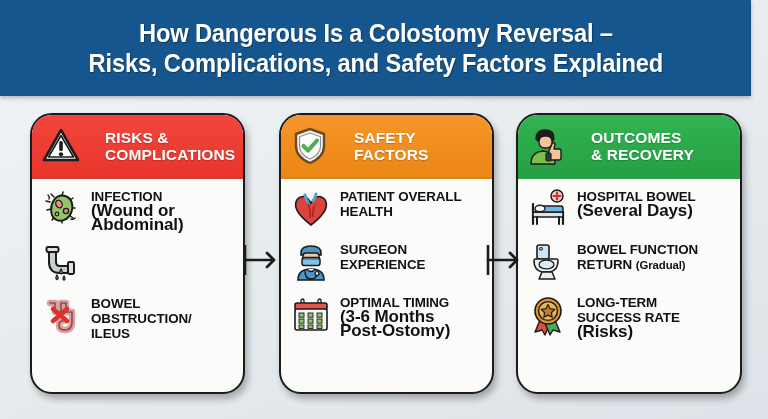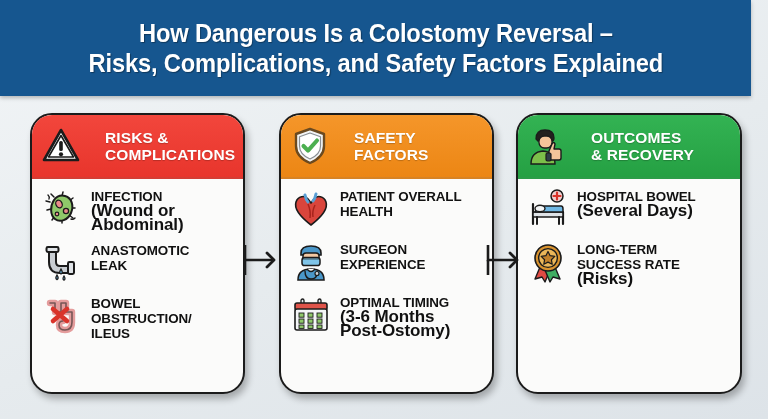--- a/index.html
+++ b/index.html
@@ -126,23 +126,20 @@
 
       <div class="row">
         <svg class="row-icon" viewBox="0 0 42 42">
           <path d="M8 8 h7 v12 q0 4 4 4 h9 v7 h-9 q-11 0 -11 -11 Z" fill="#c9ced3" stroke="#1b1b1b" stroke-width="2" stroke-linejoin="round"></path>
           <rect x="5.5" y="5" width="12" height="5" rx="1.4" fill="#dfe3e7" stroke="#1b1b1b" stroke-width="2"></rect>
           <rect x="27" y="20" width="6" height="12" rx="1.4" fill="#dfe3e7" stroke="#1b1b1b" stroke-width="2"></rect>
           <path d="M20 27 q-2.6 4 0 5 q2.6 -1 0 -5 Z" fill="#69b7e6" stroke="#1b1b1b" stroke-width="1.3"></path>
           <path d="M16 33 q-2.3 3.6 0 4.6 q2.3 -1 0 -4.6 Z" fill="#69b7e6" stroke="#1b1b1b" stroke-width="1.3"></path>
           <path d="M23 34 q-2 3.2 0 4.1 q2 -.9 0 -4.1 Z" fill="#69b7e6" stroke="#1b1b1b" stroke-width="1.2"></path>
         </svg>
-        <div class="row-text">
-          <div class="row-label">ANASTOMOTIC LEAK</div>
-        </div>
       </div>
 
       <div class="row">
         <svg class="row-icon" viewBox="0 0 42 42">
           <path d="M9 8 h5 v9 h6 v-9 h5 v9 h6 v10 q0 8 -7 8 q-6 0 -6 -5 q0 -4 4 -4" fill="none" stroke="#e49c9c" stroke-width="6.4" stroke-linecap="round" stroke-linejoin="round"></path>
           <path d="M9 8 h5 v9 h6 v-9 h5 v9 h6 v10 q0 8 -7 8 q-6 0 -6 -5 q0 -4 4 -4" fill="none" stroke="#1b1b1b" stroke-width="1.6" stroke-linecap="round" stroke-linejoin="round" opacity=".55"></path>
           <path d="M12 14 L26 26 M26 14 L12 26" stroke="#d9342b" stroke-width="4.6" stroke-linecap="round"></path>
         </svg>
         <div class="row-text">
           <div class="row-label">BOWEL OBSTRUCTION/ ILEUS</div>
@@ -245,20 +242,35 @@
           <path d="M8 24 q2 -6 9 -6 h17 q2 0 2 3 v3 Z" fill="#6fb8e5" stroke="#1b1b1b" stroke-width="1.5" stroke-linejoin="round"></path>
           <ellipse cx="13" cy="20.5" rx="5" ry="3.2" fill="#f4f6f7" stroke="#1b1b1b" stroke-width="1.4"></ellipse>
           <path d="M10 29 v7 M32 29 v7" stroke="#1b1b1b" stroke-width="2" stroke-linecap="round"></path>
         </svg>
         <div class="row-text">
           <div class="row-label">HOSPITAL BOWEL</div>
           <div class="row-sub">(Several Days)</div>
         </div>
       </div>
 
+      <div class="row">
+        <svg class="row-icon" viewBox="0 0 42 42">
+          <rect x="10" y="4" width="12" height="14" rx="2" fill="#cfe5f3" stroke="#1b1b1b" stroke-width="1.6"></rect>
+          <rect x="12.5" y="6.5" width="3" height="2.6" rx="1" fill="#8fb9d4" stroke="#1b1b1b" stroke-width="1"></rect>
+          <path d="M8 18 h22 q1 0 1 2 q0 9 -8 11 h-8 q-8 -2 -8 -11 q0 -2 1 -2 Z" fill="#f4f7f9" stroke="#1b1b1b" stroke-width="1.6" stroke-linejoin="round"></path>
+          <ellipse cx="19.5" cy="23.5" rx="7.5" ry="4.4" fill="#dbeaf3" stroke="#1b1b1b" stroke-width="1.3"></ellipse>
+          <path d="M15 31 l-3 7 h16 l-3 -7 Z" fill="#e8eef2" stroke="#1b1b1b" stroke-width="1.5" stroke-linejoin="round"></path>
+        </svg>
+        <div class="row-text">
+          <div class="row-label">
+            <span>BOWEL FUNCTION RETURN</span>
+            <span class="inline-sub">(Gradual)</span>
+          </div>
+        </div>
+      </div>
 
       <div class="row">
         <svg class="row-icon" viewBox="0 0 42 42">
           <path d="M13 26 l-5 12 l7 -2 l3 5 l5 -12 Z" fill="#e04a43" stroke="#1b1b1b" stroke-width="1.4" stroke-linejoin="round"></path>
           <path d="M28 26 l5 12 l-7 -2 l-3 5 l-5 -12 Z" fill="#3fae62" stroke="#1b1b1b" stroke-width="1.4" stroke-linejoin="round"></path>
           <circle cx="21" cy="17" r="13" fill="#d9932f" stroke="#1b1b1b" stroke-width="1.6"></circle>
           <circle cx="21" cy="17" r="9.4" fill="#eab659" stroke="#1b1b1b" stroke-width="1.4"></circle>
           <path d="M21 10.5 l2.1 4.2 l4.7 .7 l-3.4 3.3 .8 4.6 l-4.2 -2.2 l-4.2 2.2 .8 -4.6 l-3.4 -3.3 4.7 -.7 Z" fill="#c1802a" stroke="#1b1b1b" stroke-width="1.2" stroke-linejoin="round"></path>
         </svg>
         <div class="row-text">

